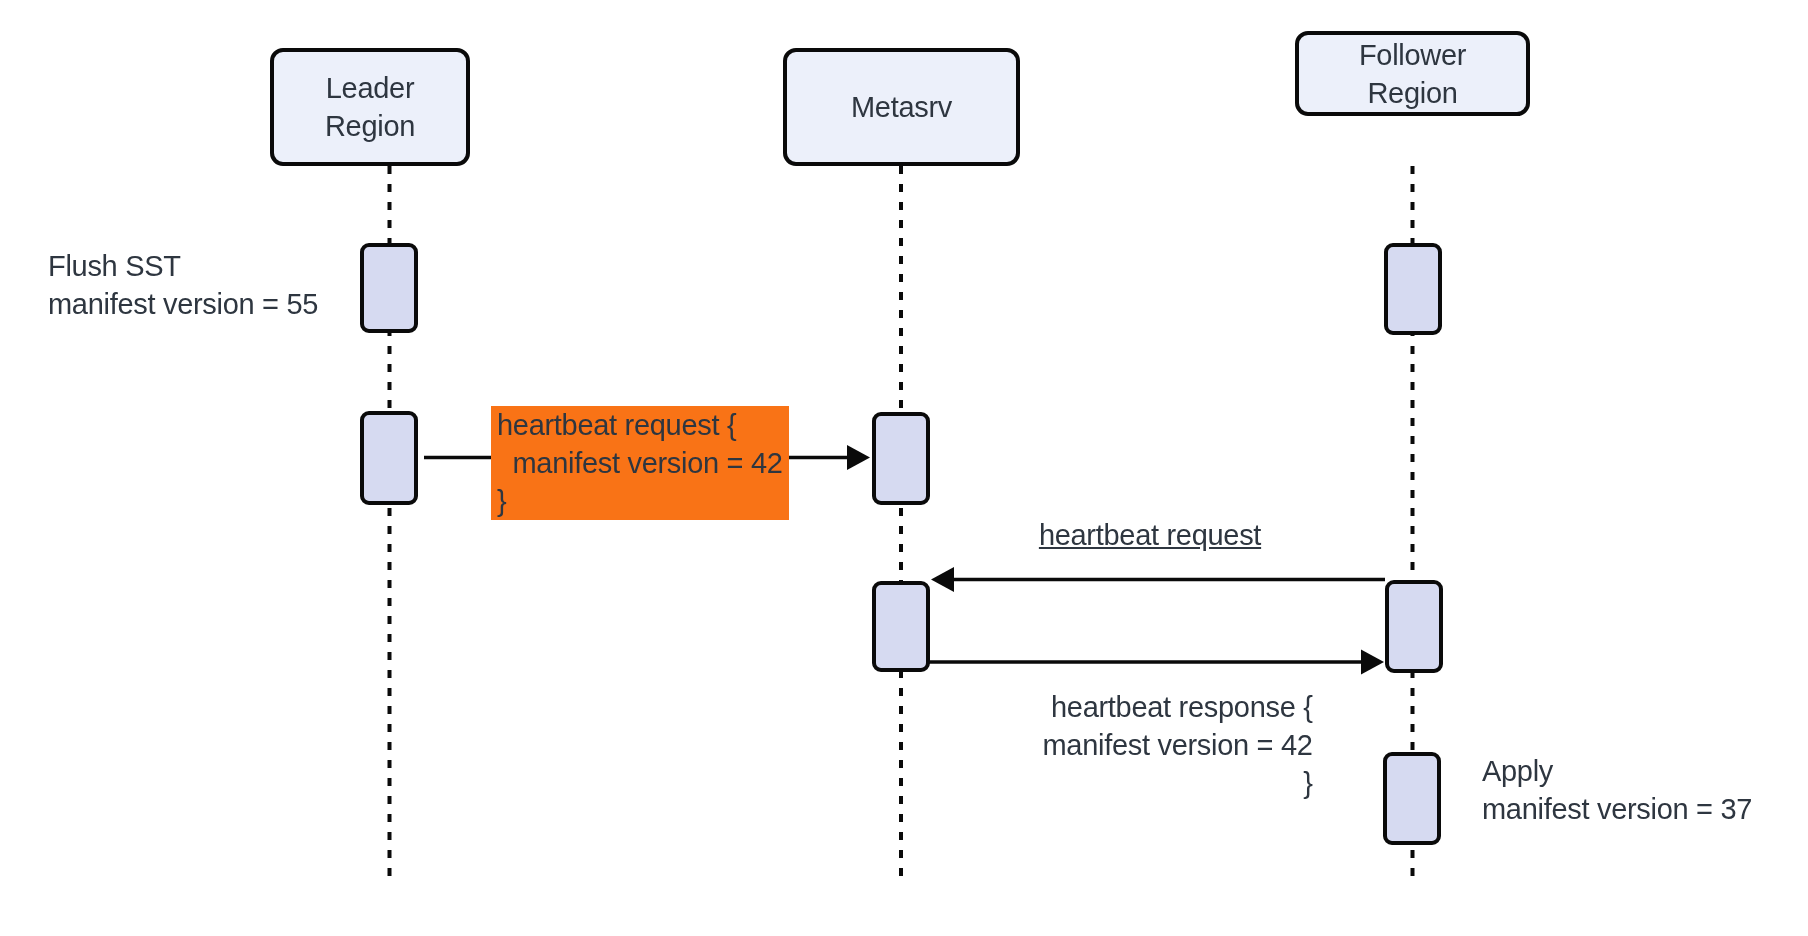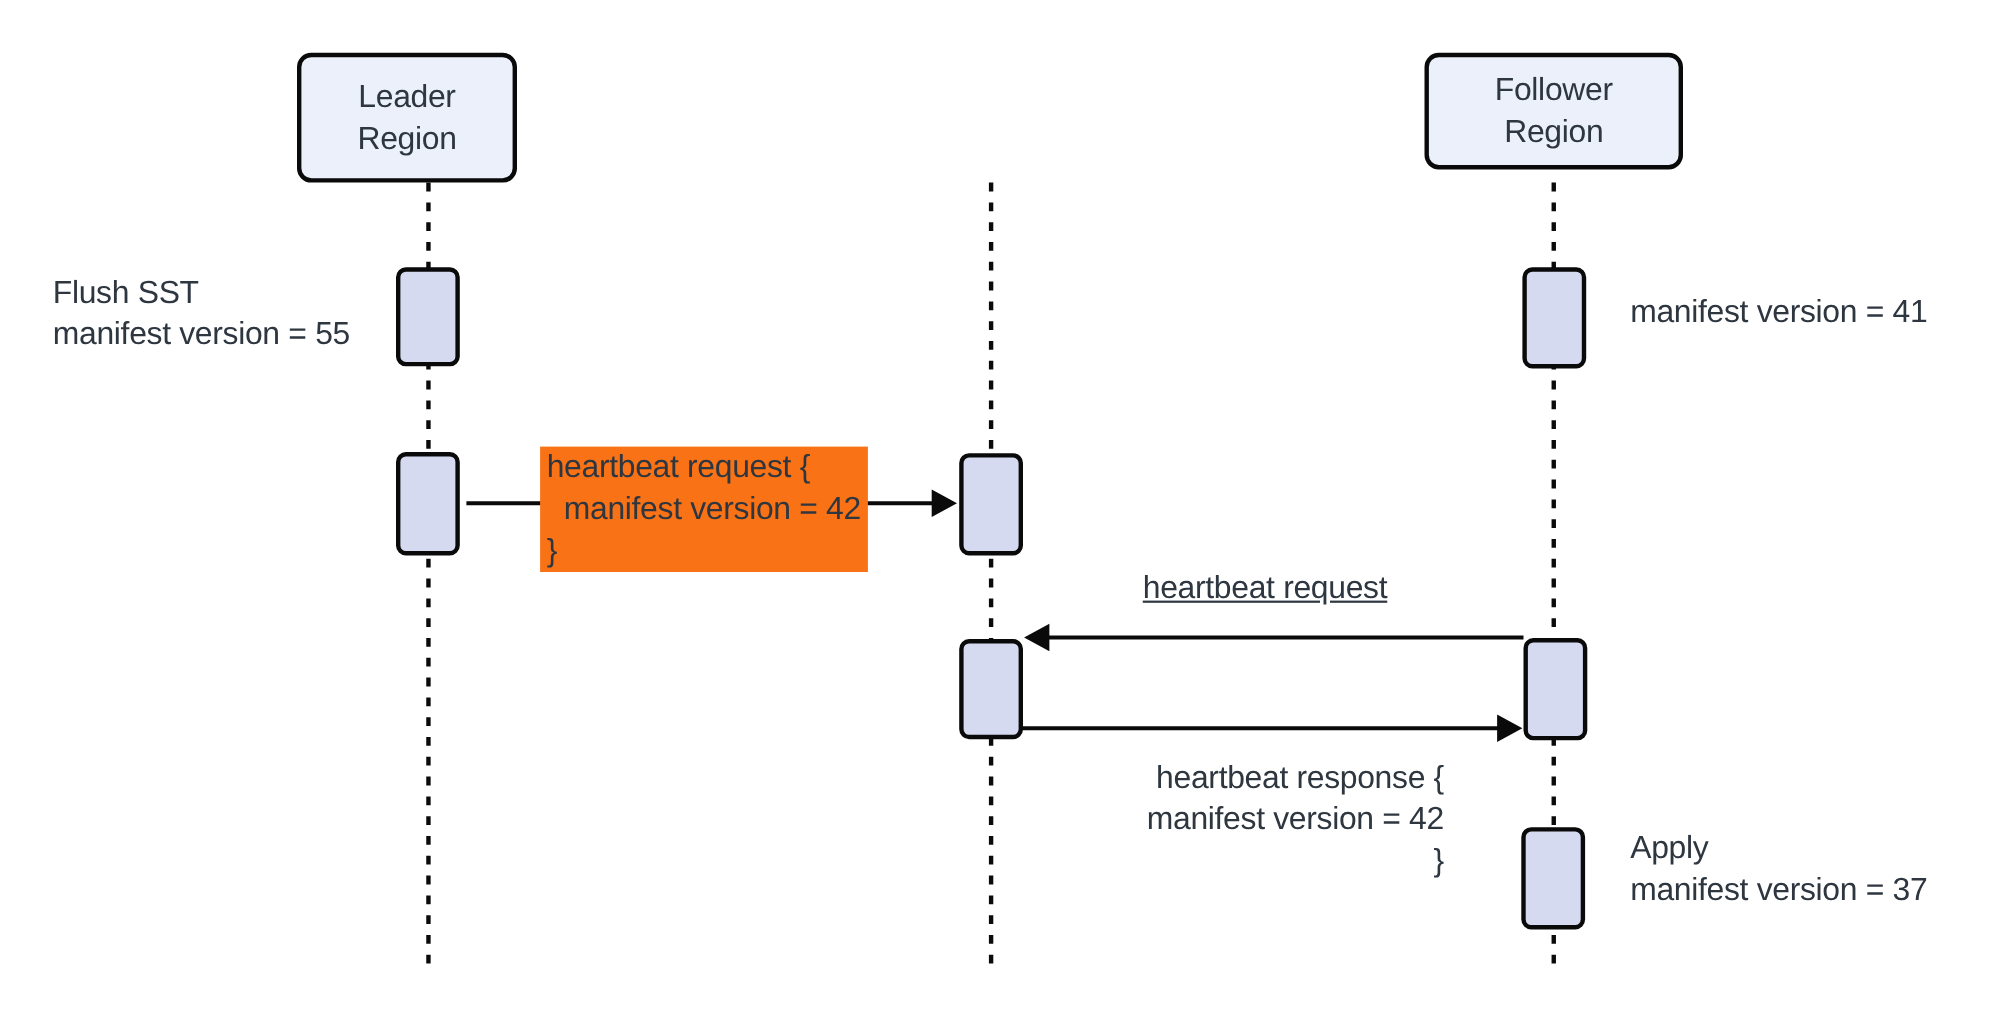--- a/index.html
+++ b/index.html
@@ -70,32 +70,34 @@
   <div class="activation" style="left:872px;top:412px;height:93px;"></div>
   <div class="activation" style="left:872px;top:581px;height:91px;"></div>
   <div class="activation" style="left:1384px;top:243px;height:92px;"></div>
   <div class="activation" style="left:1385px;top:580px;height:93px;"></div>
   <div class="activation" style="left:1383px;top:752px;height:93px;"></div>
 
   <div class="participant" style="left:270px;top:48px;width:200px;height:118px;">
     <span>Leader
 Region</span>
   </div>
-  <div class="participant" style="left:1295px;top:48px;width:235px;height:106px;">
+  <div class="participant" style="left:783px;top:48px;width:237px;height:118px;">
+    <span>Metasrv</span>
+  </div>
+  <div class="participant" style="left:1295px;top:31px;width:235px;height:85px;">
     <span>Follower
 Region</span>
   </div>
 
   <div class="lbl on-line" style="left:491px;top:406px;">heartbeat request {
   manifest version = 42
 }</div>
   <div class="lbl centered" style="left:1150px;top:516px;">heartbeat request</div>
   <div class="lbl" style="left:1027px;top:688px;text-align:right;">heartbeat response {
   manifest version = 42
 }</div>
 
   <div class="lbl" style="left:48px;top:247px;">Flush SST
 manifest version = 55</div>
-  <div class="lbl" style="left:1482px;top:265px;">manifest version = 41</div>
   <div class="lbl" style="left:1482px;top:752px;">Apply
 manifest version = 37</div>
 
 </div>
 
 </body></html>

